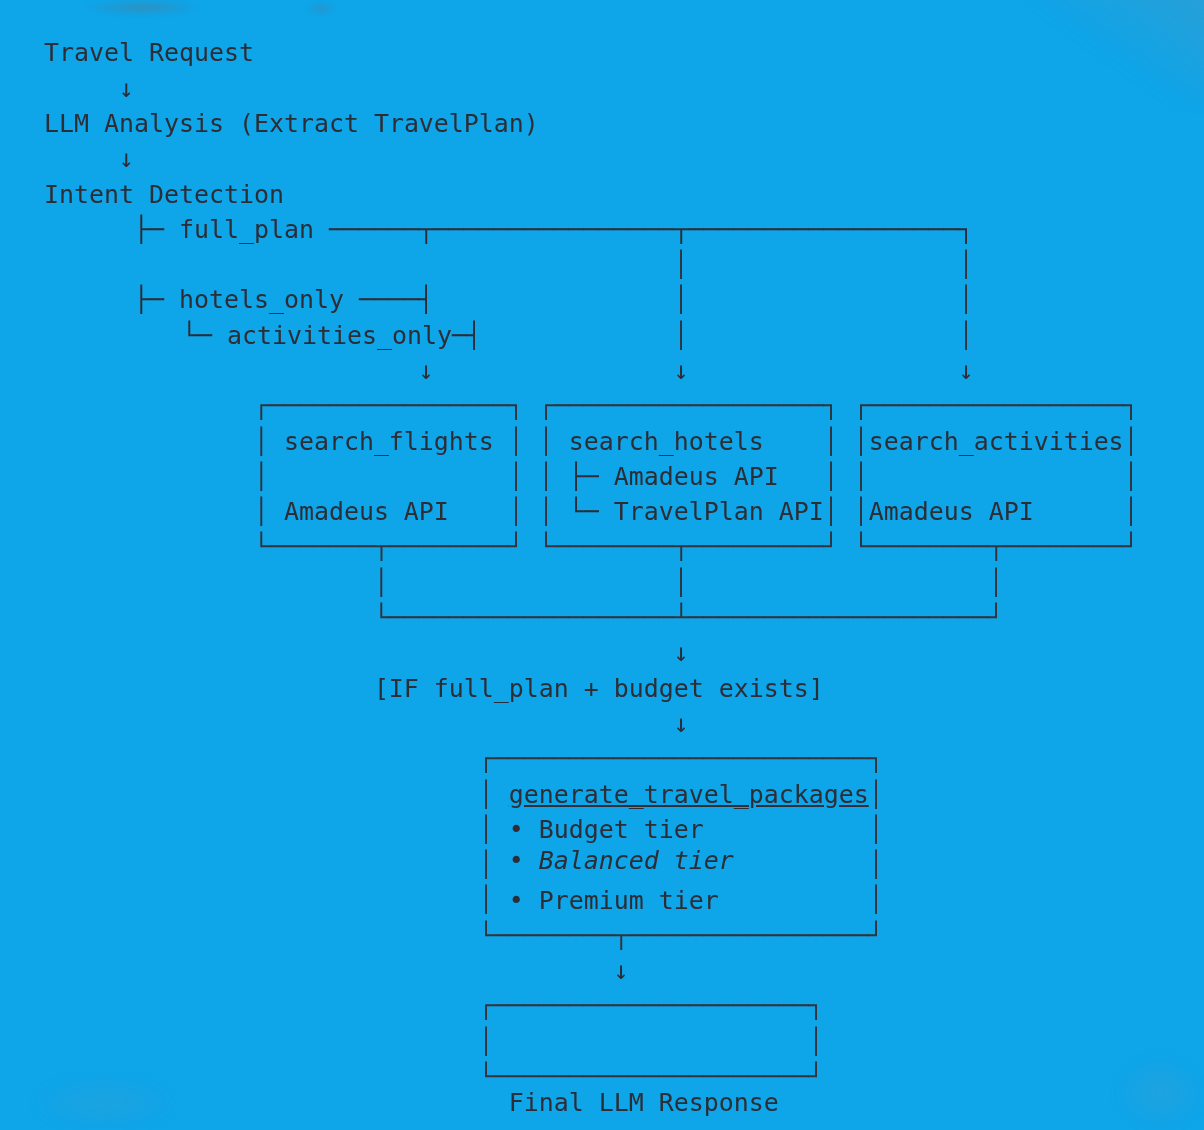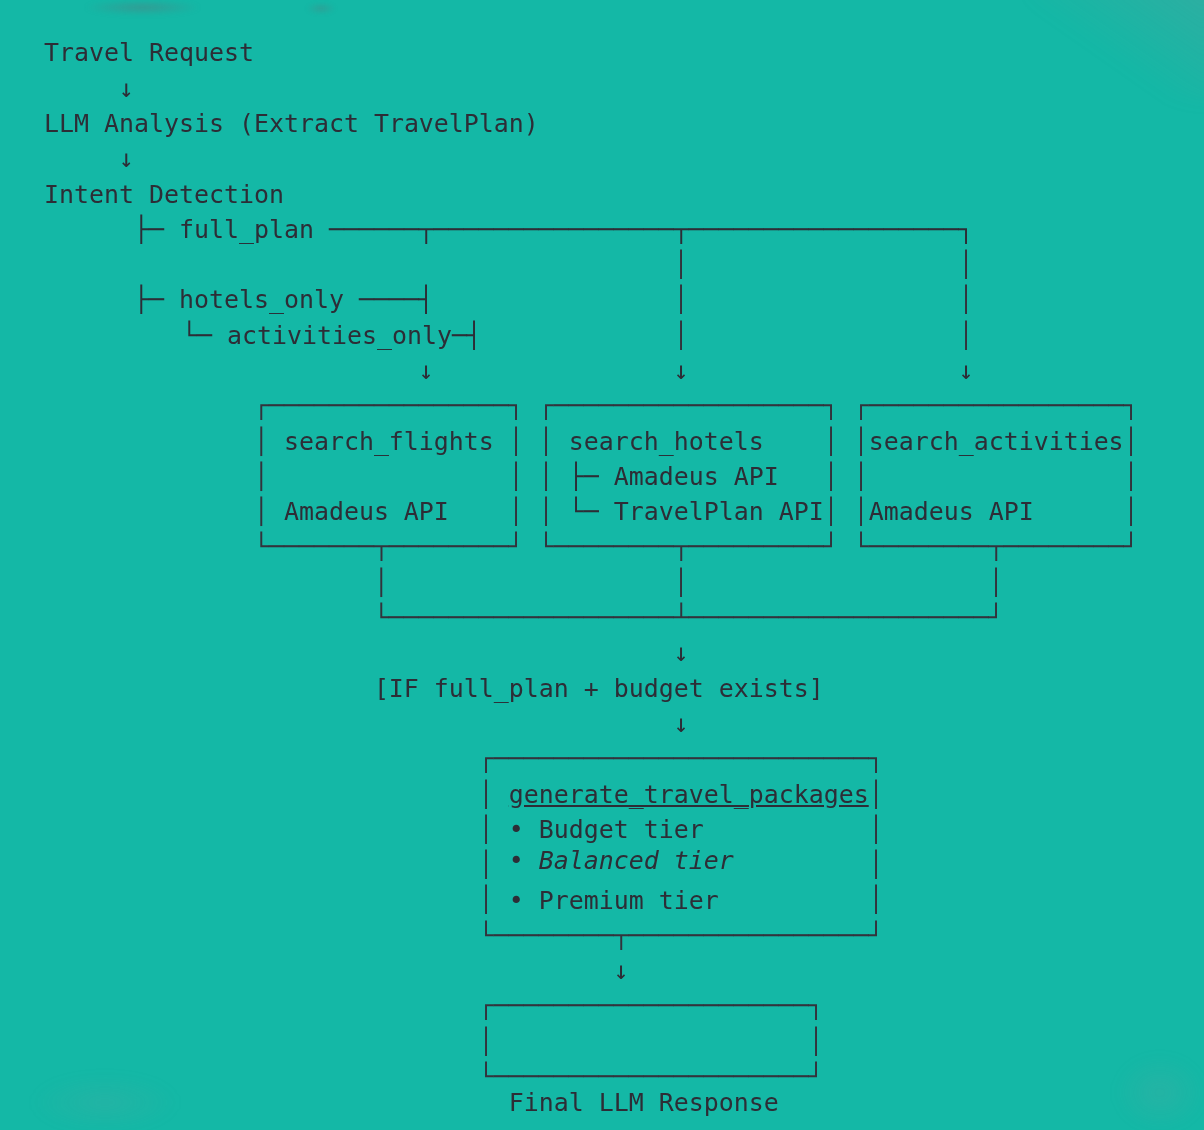--- a/index.html
+++ b/index.html
@@ -1,18 +1,18 @@
 <!DOCTYPE html>
 <html><head>
 <meta charset="utf-8">
 <style>
   html,body{margin:0;padding:0;background:#ffffff;}
   .page{
     position:relative;width:1204px;height:1130px;
-    background:#14b8a6;overflow:hidden;
+    background:#0ea5e9;overflow:hidden;
   }
   .grid{
     position:absolute;inset:0;
     font-family:"DejaVu Sans Mono",monospace;
     font-size:24.92px;line-height:35.3px;
     color:#2d2d36;
     filter:blur(0.35px);
   }
   .g{position:absolute;white-space:pre;}
   .frame{color:#33333c;}

